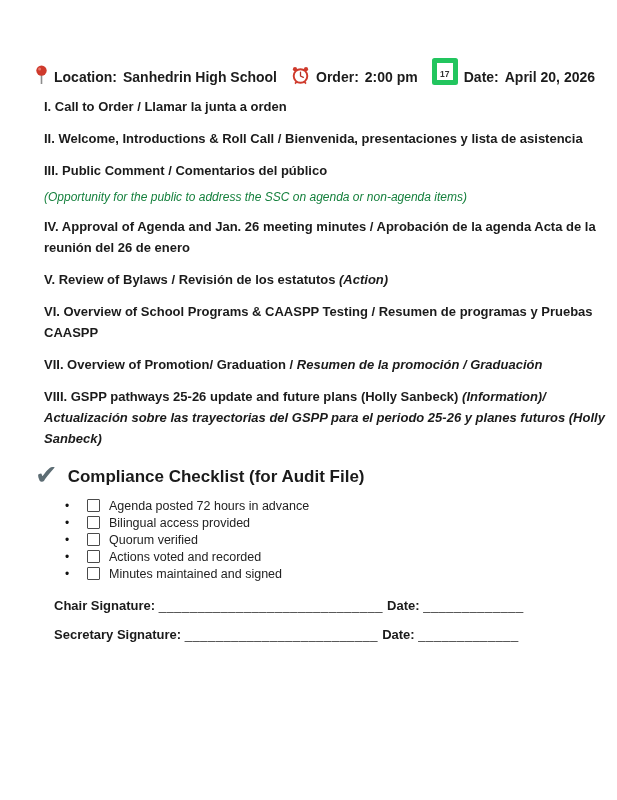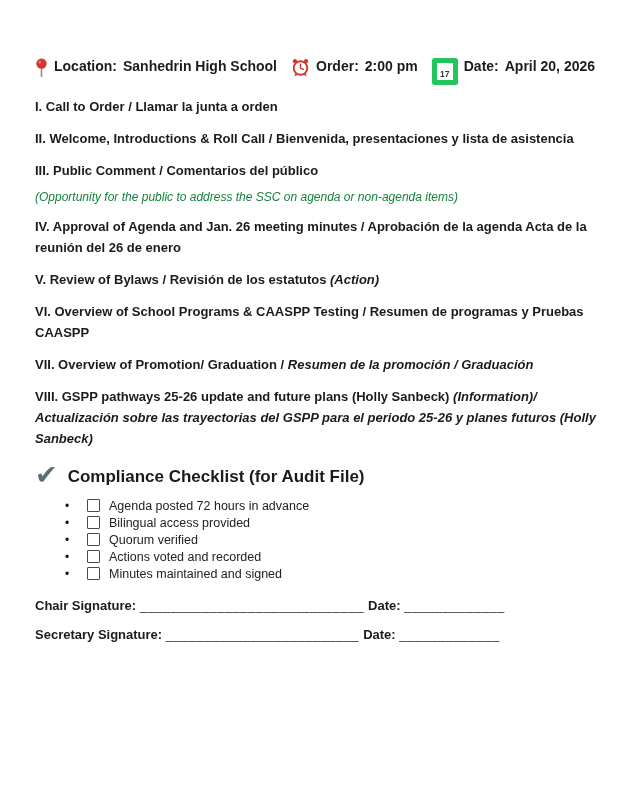--- a/index.html
+++ b/index.html
@@ -7,38 +7,39 @@
     width:617px;height:800px;background:#ffffff;
     font-family:"Liberation Sans",sans-serif;color:#1c1c1c;
     overflow:hidden;
   }
   .page{padding:44px 8px 0 35px;width:574px;}
   .title{
     margin:0;font-size:17.5px;font-weight:700;line-height:25px;
     white-space:pre-line;letter-spacing:.1px;color:#1b1b1b;
   }
   .meta{
-    display:flex;align-items:flex-start;gap:6px;
+    display:flex;align-items:flex-end;gap:6px;
     margin-top:14px;font-size:14px;font-weight:700;white-space:nowrap;
   }
   .meta .icon{display:inline-flex;align-items:center;justify-content:center;}
   .meta .sep{width:2px;}
   
   .cal{
     width:16px;height:17px;border:5px solid #22c55e;border-radius:2.5px;
     background:#fff;display:inline-flex;flex-direction:column;overflow:hidden;
   }
   .cal-top{height:5px;background:#cf3a2c;}
   .cal-day{
     flex:1;display:flex;align-items:center;justify-content:center;
     font-size:8.5px;font-weight:700;color:#333;line-height:1;
   }
   .agenda-item{
     font-size:13px;font-weight:700;line-height:21px;margin-top:11px;
     color:#1b1b1b;
+    margin-left:9px;
   }
   .agenda-item .it{font-style:italic;}
   .agenda-item.note{
     font-size:12px;font-weight:400;font-style:italic;line-height:15px;
     margin-top:9px;color:#15803d;
   }
   .check-head{
     display:flex;align-items:center;gap:10px;margin-top:18px;
     font-size:17px;font-weight:700;color:#1b1b1b;
   }
@@ -51,21 +52,21 @@
     display:flex;align-items:center;gap:0;
     font-size:12.5px;font-weight:400;color:#222;
     height:17px;
   }
   .dot{font-size:12px;width:22px;color:#111;}
   .box{
     width:11px;height:11px;border:1.3px solid #4a4a4a;border-radius:1px;
     display:inline-block;margin-right:9px;flex:none;background:#fff;
   }
   .sig-block{margin-top:16px;}
-  .sig-row{font-size:13px;font-weight:700;margin-top:14px;white-space:nowrap;color:#1b1b1b;}
+  .sig-row{font-size:13px;font-weight:700;margin-top:14px;white-space:nowrap;color:#1b1b1b;margin-left:19px;}
   .sig-line{font-weight:400;letter-spacing:.5px;color:#333;}
 </style>
 </head>
 <body>
 
 <div class="page">
 
 
   <div class="meta">
     <span class="icon">

